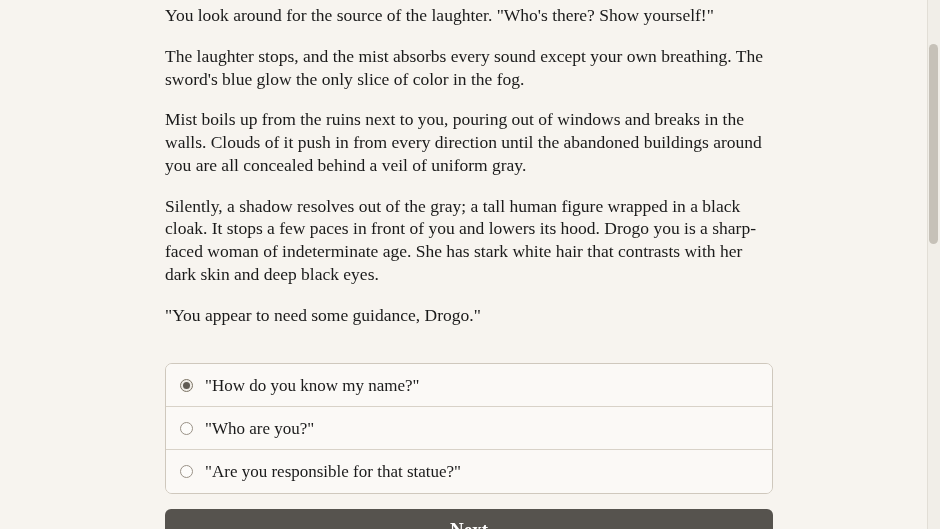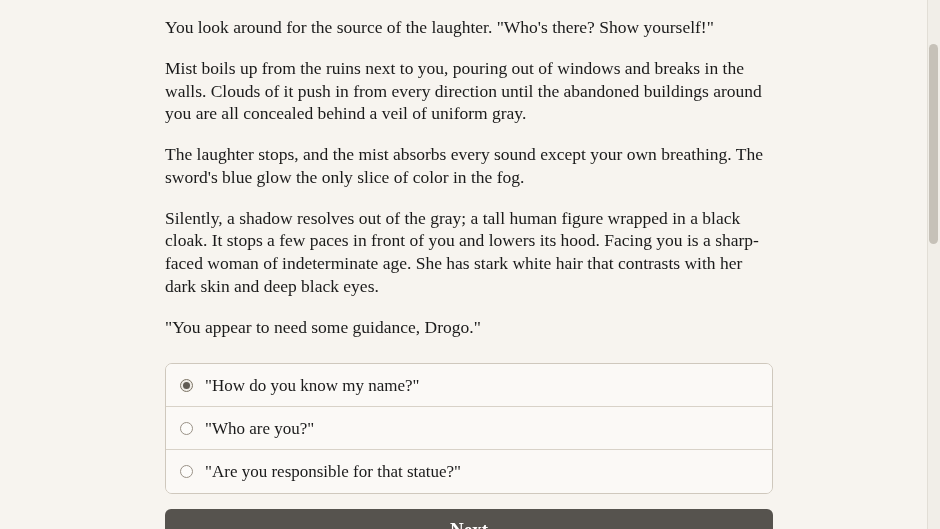--- a/index.html
+++ b/index.html
@@ -31,21 +31,21 @@
     width: 610px;
   }
   .para {
     font-size: 17.5px;
     line-height: 1.30;
     margin: 0 0 18px 0;
     color: #1a1a1a;
     letter-spacing: 0.0px;
   }
   .para.first {
-    padding-top: 16px;
+    padding-top: 4px;
   }
   .choices {
     position: absolute;
     left: 165px;
     top: 363px;
     width: 608px;
     border: 1px solid #cfc8bd;
     border-radius: 7px;
     background: #fbf9f6;
     box-sizing: border-box;
@@ -136,23 +136,23 @@
     background: #c6c1b8;
   }
 </style>
 </head>
 <body>
 
 <div class="page">
 
   <div class="story">
     <p class="para first">You look around for the source of the laughter. "Who's there? Show yourself!"</p>
+    <p class="para">The laughter stops, and the mist absorbs every sound except your own breathing. The sword's blue glow the only slice of color in the fog.</p>
     <p class="para">Mist boils up from the ruins next to you, pouring out of windows and breaks in the walls. Clouds of it push in from every direction until the abandoned buildings around you are all concealed behind a veil of uniform gray.</p>
-    <p class="para">The laughter stops, and the mist absorbs every sound except your own breathing. The sword's blue glow the only slice of color in the fog.</p>
-    <p class="para">Silently, a shadow resolves out of the gray; a tall human figure wrapped in a black cloak. It stops a few paces in front of you and lowers its hood. Facing you is a sharp-faced woman of indeterminate age. She has stark white hair that contrasts with her dark skin and deep black eyes.</p>
+    <p class="para">Silently, a shadow resolves out of the gray; a tall human figure wrapped in a black cloak. It stops a few paces in front of you and lowers its hood. Drogo you is a sharp-faced woman of indeterminate age. She has stark white hair that contrasts with her dark skin and deep black eyes.</p>
     <p class="para">"You appear to need some guidance, Drogo."</p>
   </div>
 
   <div class="choices">
     <div class="choice">
       <span class="radio selected"></span>
       <span class="choice-label">"How do you know my name?"</span>
     </div>
     <div class="choice">
       <span class="radio"></span>

